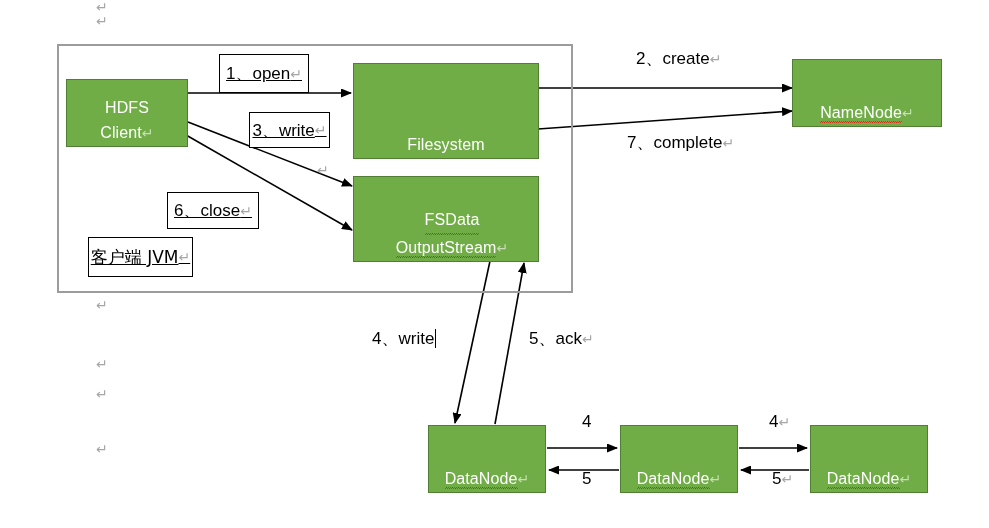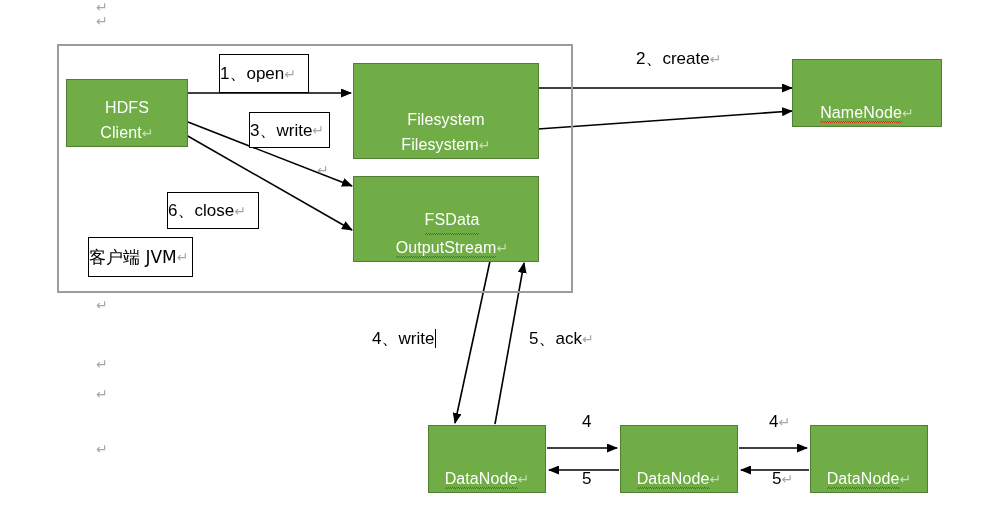--- a/index.html
+++ b/index.html
@@ -45,24 +45,25 @@
 
   
   .lbox{
     position:absolute;
     background:#ffffff;
     border:1px solid #000000;
     color:#000000;
     font-size:17px;
     display:flex;
     align-items:center;
-    justify-content:flex-start;
+    justify-content:center;
     box-sizing:border-box;
     white-space:nowrap;
     z-index:5;
+    text-decoration:underline;
   }
 
   
   .tlabel{
     position:absolute;
     color:#000000;
     font-size:17px;
     white-space:nowrap;
     background:transparent;
     z-index:4;
@@ -136,21 +137,20 @@
 
   <div id="clientbox"></div>
 
   <div class="gbox" style="left:66px;top:79px;width:122px;height:68px;">
     <span class="ln">HDFS</span>
     <span class="ln"><span>Client</span><span class="pil ongreen">↵</span></span>
   </div>
 
   <div class="gbox" style="left:353px;top:63px;width:186px;height:96px;">
     <span class="ln">Filesystem</span>
-    <span class="ln"><span>Filesystem</span><span class="pil ongreen">↵</span></span>
   </div>
 
   <div class="gbox" style="left:353px;top:176px;width:186px;height:86px;padding-left:12px;">
     <span class="ln sq">FSData</span>
     <span class="ln"><span class="sq">OutputStream</span><span class="pil ongreen">↵</span></span>
   </div>
 
   <div class="gbox" style="left:792px;top:59px;width:150px;height:68px;">
     <span class="ln"><span class="sq">NameNode</span><span class="pil ongreen">↵</span></span>
   </div>
@@ -184,20 +184,23 @@
 
   <div class="lbox" style="left:88px;top:237px;width:105px;height:40px;">
     <span class="cjk">客户端 JVM</span>
       <span class="pil onwhite">↵</span>
   </div>
 
   <div class="tlabel" style="left:636px;top:47px;">
     <span>2、create</span><span class="pil onwhite">↵</span>
   </div>
 
+  <div class="tlabel" style="left:627px;top:131px;">
+    <span>7、complete</span><span class="pil onwhite">↵</span>
+  </div>
 
   <div class="tlabel" style="left:372px;top:327px;">
     <span>4、write</span><span class="caret"></span>
   </div>
 
   <div class="tlabel" style="left:529px;top:327px;">
     <span>5、ack</span><span class="pil onwhite">↵</span>
   </div>
 
   <div class="tlabel" style="left:582px;top:412px;">

